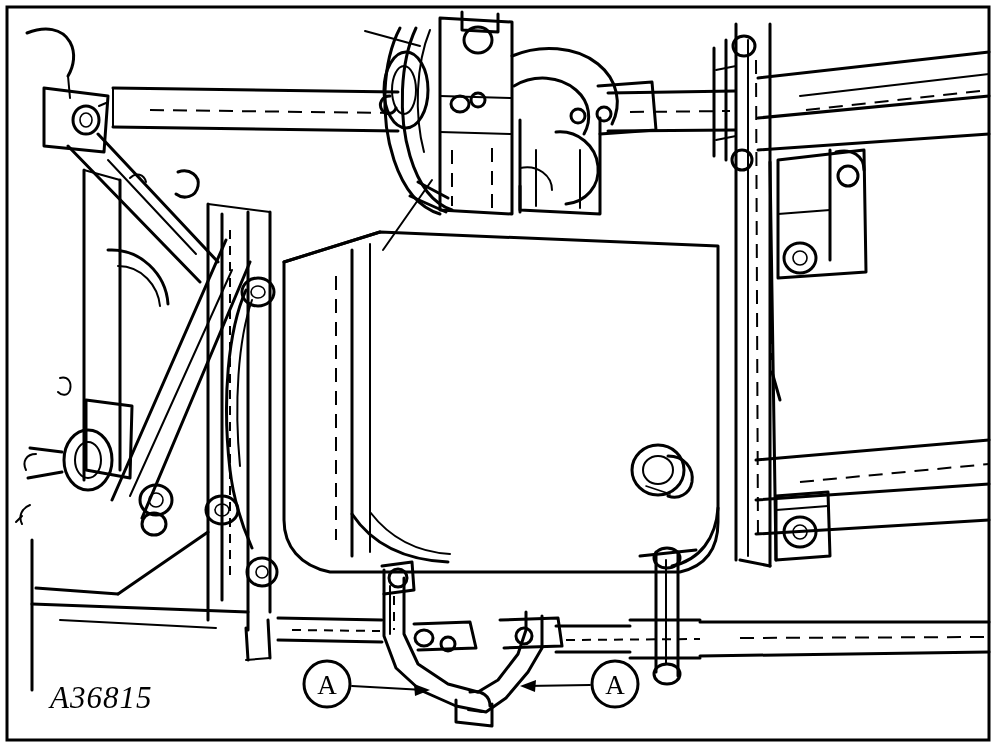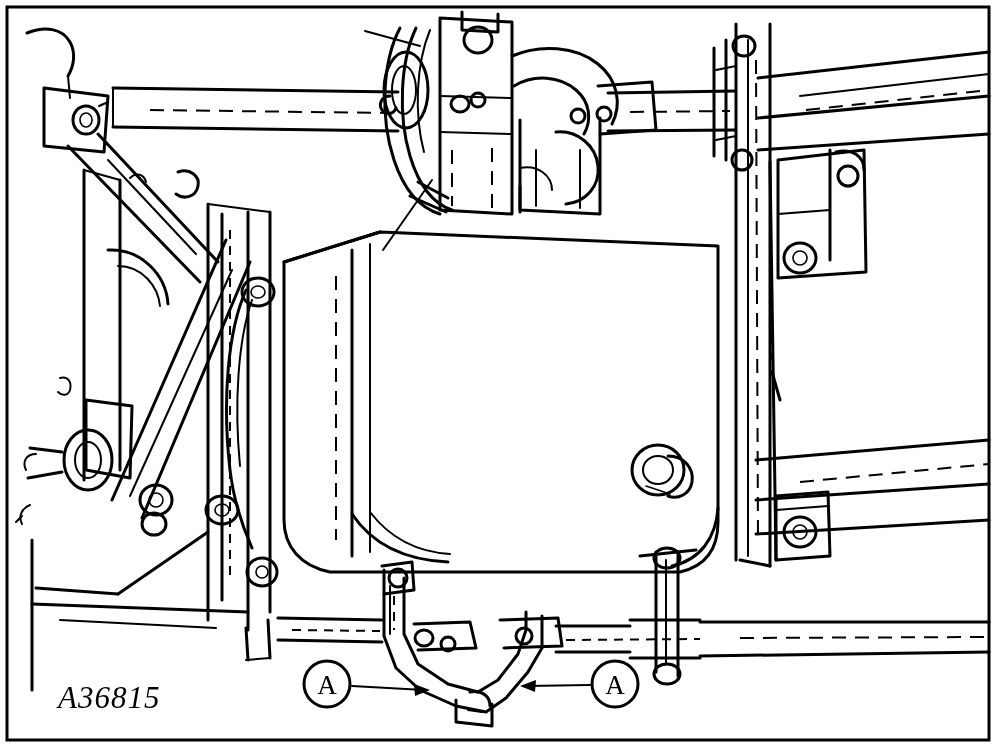--- a/index.html
+++ b/index.html
@@ -71,21 +71,21 @@
   }
   .callout-text {
     font-family: "Liberation Serif", serif;
     font-size: 27px;
     fill: #000000;
     text-anchor: middle;
     dominant-baseline: central;
   }
   #fig-id {
     position: absolute;
-    left: 58px;
+    left: 50px;
     top: 680px;
     font-family: "Liberation Serif", serif;
     font-style: italic;
     font-size: 31px;
     letter-spacing: 1px;
     color: #000000;
     white-space: nowrap;
   }
   .border-rect {
     fill: none;

